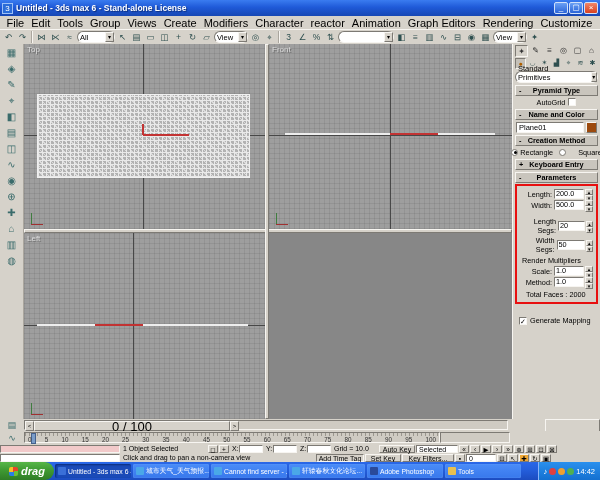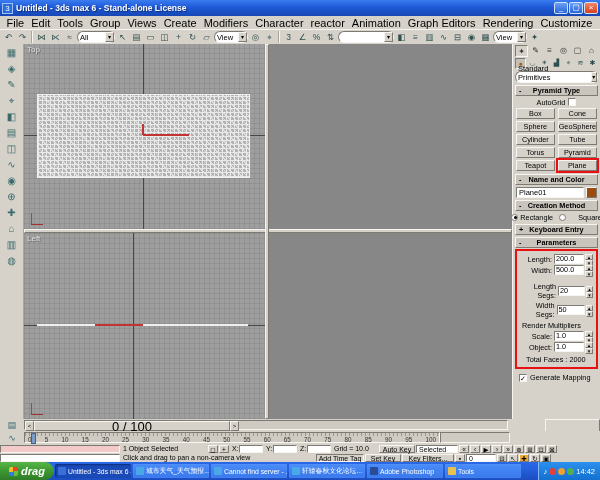--- a/index.html
+++ b/index.html
@@ -82,21 +82,21 @@
   .rlabel { font-size:7.3px; }
   .redbox { margin:1px 2px; border:2px solid #e81010; padding:2px 1px; }
   .prow { display:flex; align-items:center; justify-content:flex-end; margin:1px 2px 1px 0; }
   .plabel { font-size:7.3px; margin-right:2px; text-align:right; }
   .pfield { width:30px; height:10px; background:#fff; font-size:7.3px; line-height:8px; padding-left:1px; }
   .spin { width:8px; height:10px; display:flex; flex-direction:column; margin-left:1px; }
   .spin b { flex:1; font-size:5px; line-height:4px; background:#d6d2ca; text-align:center; font-weight:normal; }
   .gap6 { height:5px; }
   .grplabel { font-size:7.3px; margin:2px 0 0 4px; }
   .tfaces { font-size:7.3px; margin:3px 0 1px 8px; }
-  .checkrow { display:flex; align-items:center; gap:3px; margin:4px 0 0 6px; }
+  .checkrow { display:flex; align-items:center; gap:3px; margin:12px 0 0 6px; }
   .cb { width:8px; height:8px; background:#fff; font-size:7px; line-height:7px; text-align:center; }
 
   
   .tslider { position:absolute; left:0; top:419px; width:600px; height:12px; background:#d6d2ca; display:flex; align-items:center; }
   .ts-icon { width:24px; text-align:center; font-size:9px; color:#3a6b6b; }
   .ts-track { position:relative; width:484px; height:10px; background:#cfcbc3; }
   .ts-arrow { position:absolute; top:0; width:9px; height:10px; background:#d6d2ca; font-size:6px; line-height:9px; text-align:center; }
   .ts-thumb { position:absolute; left:9px; top:0; width:196px; height:10px; background:#d6d2ca; text-align:center; font-size:13px; line-height:9px; }
   .corner { position:absolute; right:0; top:419px; width:55px; height:25px; background:#d6d2ca; }
 
@@ -236,20 +236,31 @@
       <span class="axh" style="top:91px"></span>
       <span class="plane-top" style="left:13px;top:50px;width:213px;height:84px"></span>
       <span class="rline" style="left:119px;top:90px;width:46px;height:2px"></span>
       <span class="rline" style="left:118px;top:80px;width:2px;height:11px"></span>
       <span class="tripod">
           <i class="tri-y"></i>
           <i class="tri-x"></i>
         </span>
     </div>
 
+    <div class="vp gridbg" style="left:245px;top:0;width:243px;height:185px">
+      <span class="vp-label">Front</span>
+      <span class="axv" style="left:121px"></span>
+      <span class="axh" style="top:91px"></span>
+      <span class="wline" style="left:16px;top:89px;width:210px"></span>
+      <span class="rline" style="left:121px;top:89px;width:48px;height:2px"></span>
+      <span class="tripod">
+          <i class="tri-y"></i>
+          <i class="tri-x"></i>
+        </span>
+    </div>
 
     <div class="r" style="position:absolute;left:0;top:185px;width:488px;height:4px;background:#d6d2ca"></div>
 
     <div class="r" style="position:absolute;left:241px;top:0;width:4px;height:375px;background:#d6d2ca"></div>
 
     <div class="vp gridbg" style="left:0;top:189px;width:241px;height:186px">
       <span class="vp-label">Left</span>
       <span class="axv" style="left:109px"></span>
       <span class="axh" style="top:92px"></span>
       <span class="wline" style="left:13px;top:91px;width:211px"></span>
@@ -285,32 +296,20 @@
       <span class="dd-arrow r">▾</span>
     </div>
 
     <div class="rollout r">
       <span class="pm">-</span>
       <span>Pyramid Type</span>
     </div>
     <div class="agrow">
       <span class="rlabel">AutoGrid</span>
       <span class="cb s"></span>
-    </div>
-    <div class="otbtns">
-      <span class="otb r">Box</span>
-      <span class="otb r">Cone</span>
-      <span class="otb r">Sphere</span>
-      <span class="otb r">GeoSphere</span>
-      <span class="otb r">Cylinder</span>
-      <span class="otb r">Tube</span>
-      <span class="otb r">Torus</span>
-      <span class="otb r">Pyramid</span>
-      <span class="otb r">Teapot</span>
-      <span class="otb r hl">Plane</span>
     </div>
 
     <div class="rollout r">
       <span class="pm">-</span>
       <span>Name and Color</span>
     </div>
     <div class="namerow">
       <span class="namefield s">Plane01</span>
       <span class="swatch r" title="#9c4a0e"></span>
     </div>
@@ -377,21 +376,21 @@
       <div class="grplabel">Render Multipliers</div>
       <div class="prow">
         <span class="plabel">Scale:</span>
         <span class="pfield s">1.0</span>
         <span class="spin">
             <b class="r">▴</b>
             <b class="r">▾</b>
           </span>
       </div>
       <div class="prow">
-        <span class="plabel">Object:</span>
+        <span class="plabel">Method:</span>
         <span class="pfield s">1.0</span>
         <span class="spin">
             <b class="r">▴</b>
             <b class="r">▾</b>
           </span>
       </div>
       <div class="tfaces">Total Faces : 2000</div>
     </div>
 
     <div class="checkrow">

